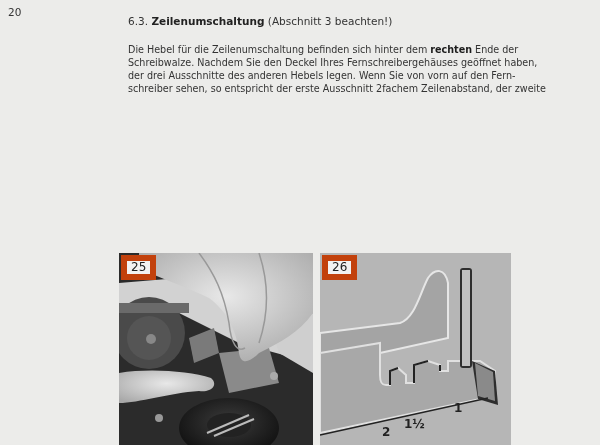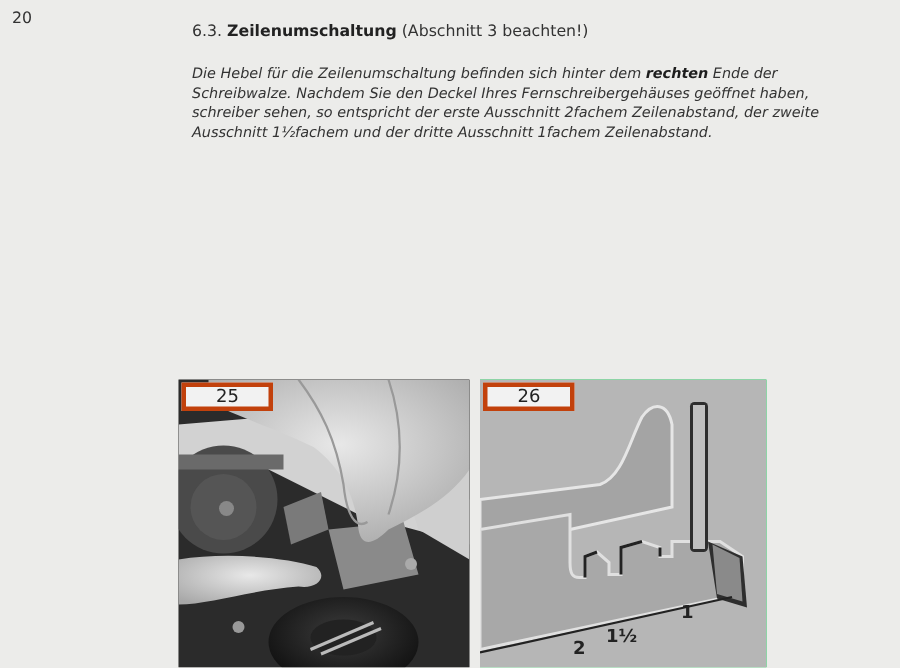--- a/index.html
+++ b/index.html
@@ -17,32 +17,32 @@
     .heading {
       position: absolute; left: 128px; top: 15px;
       font-size: 10.5px; color: #333; white-space: nowrap;
     }
     .heading b { color: #222; font-weight: bold; }
     .body-text {
       position: absolute; left: 128px; top: 43px; width: 375px;
       font-size: 9.6px; line-height: 13.1px; color: #333;
       text-align: justify;
     }
-    .body-text .line { display: block; white-space: nowrap; text-align-last: justify; font-style: italic; }
+    .body-text .line { display: block; white-space: nowrap; text-align-last: justify; }
     .body-text .line.last { text-align-last: left; }
     .body-text b { color: #1d1d1d; }
     .figure {
       position: absolute; top: 253px; height: 192px; overflow: hidden;
     }
     .fig25 { left: 119px; width: 194px; background: #3a3a3a; }
     .fig26 { left: 320px; width: 191px; background: #22c55e; }
     .fig-label {
       position: absolute; left: 2px; top: 2px;
-      background: #f2f2f2; border: 3px solid #c2410c;
-      font-size: 12px; line-height: 13px; padding: 0 20px; color: #222;
+      background: #f2f2f2; border: 6px solid #c2410c;
+      font-size: 12px; line-height: 13px; padding: 0 4px; color: #222;
       z-index: 5;
     }
     svg { position: absolute; left: 0; top: 0; }
     .ratio-label {
       position: absolute; font-size: 12px; font-weight: bold; color: #222;
     }
   </style>
 </head>
 <body>
 
@@ -50,22 +50,22 @@
 
 <div class="heading">
   <span>6.3.</span>
   <b>Zeilenumschaltung</b>
   <span>(Abschnitt 3 beachten!)</span>
 </div>
 
 <div class="body-text">
   <span class="line"><span>Die Hebel für die Zeilenumschaltung befinden sich hinter dem </span><b>rechten</b><span> Ende der</span></span>
   <span class="line">Schreibwalze. Nachdem Sie den Deckel Ihres Fernschreibergehäuses geöffnet haben,</span>
+  <span class="line">der drei Ausschnitte des anderen Hebels legen. Wenn Sie von vorn auf den Fern-</span>
   <span class="line">schreiber sehen, so entspricht der erste Ausschnitt 2fachem Zeilenabstand, der zweite</span>
-  <span class="line last">Ausschnitt 1½fachem und der dritte Ausschnitt 1fachem Zeilenabstand.</span>
 </div>
 
 <div class="figure fig25">
   <div class="fig-label">25</div>
   <svg width="194" height="192" viewBox="0 0 194 192">
     <defs>
       <radialGradient id="skin" cx="50%" cy="40%" r="70%">
         <stop offset="0%" stop-color="#e8e8e8"></stop>
         <stop offset="100%" stop-color="#a8a8a8"></stop>
       </radialGradient>

